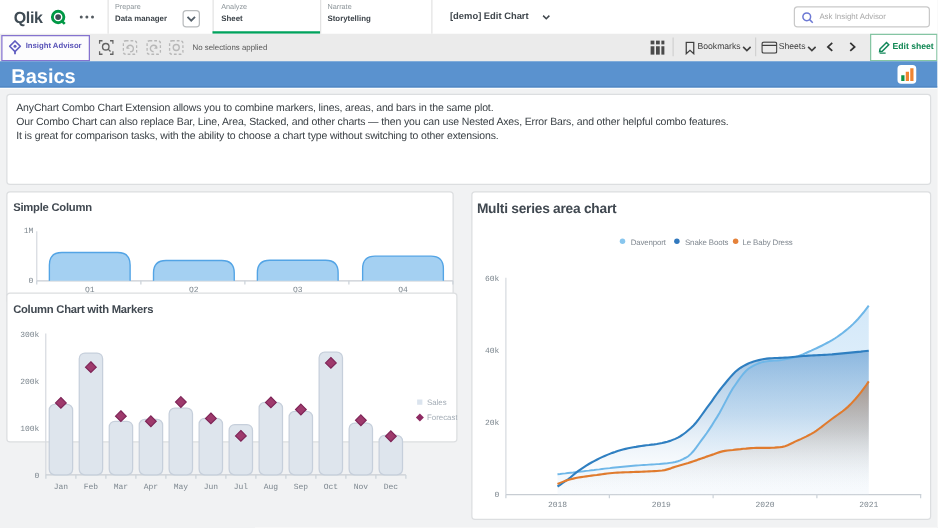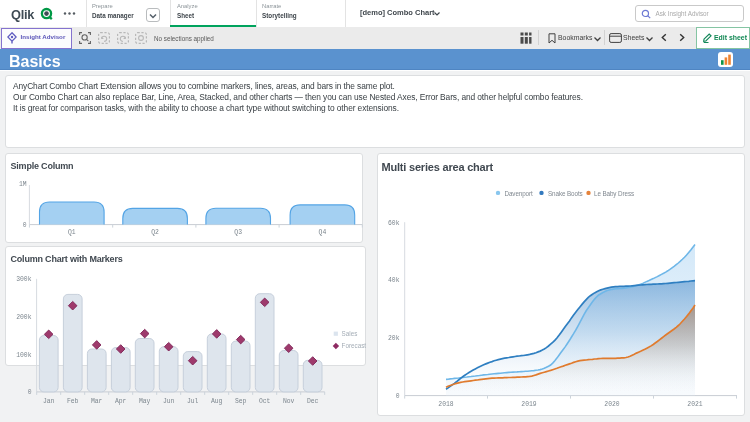--- a/index.html
+++ b/index.html
@@ -31,21 +31,21 @@
       <path d="M3,4.5 L6,7.5 L9,4.5" fill="none" stroke="#55606a" stroke-width="1.5"></path>
     </svg></div>
 <div class="vdiv" style="left:170px"></div>
 <div class="abs tablabel" style="left:177px;top:3px">Analyze</div>
 <div class="abs tabname" style="left:177px;top:12px">Sheet</div>
 <div class="abs" style="left:170px;top:24.5px;width:85.5px;height:2.5px;background:#00a35d"></div>
 <div class="vdiv" style="left:255.5px"></div>
 <div class="abs tablabel" style="left:262px;top:3px">Narrate</div>
 <div class="abs tabname" style="left:262px;top:12px">Storytelling</div>
 <div class="vdiv" style="left:345px"></div>
-<div class="abs" style="left:360px;top:8px;font-size:7.5px;font-weight:bold;color:#3f464c">[demo] Combo Chart</div>
+<div class="abs" style="left:360px;top:8px;font-size:7.5px;font-weight:bold;color:#3f464c">[demo] Edit Chart</div>
 <svg class="abs" style="left:433;top:10.5" width="8" height="7">
     <path d="M1.5,1.5 L4,4 L6.5,1.5" fill="none" stroke="#3f464c" stroke-width="1.2"></path>
   </svg>
 <div class="abs" style="left:634.5px;top:4.5px;width:109px;height:17.5px;border:1px solid #c9c9c9;border-radius:3px;background:#fff">
 <svg width="11" height="11" style="position:absolute;left:5px;top:3px" viewBox="0 0 11 11">
       <circle cx="4.4" cy="4.4" r="3.1" fill="none" stroke="#6d79d4" stroke-width="1.2"></circle>
       <line x1="6.7" y1="6.7" x2="9.2" y2="9.2" stroke="#6d79d4" stroke-width="1.2"></line>
     </svg>
 <span style="position:absolute;left:20px;top:4px;font-size:6.3px;color:#a9a9a9">Ask Insight Advisor</span>
 </div>
@@ -158,21 +158,21 @@
       <path d="M285.1,71.6 V61.9 Q285.1,51.9 295.1,51.9 H339.7 Q349.7,51.9 349.7,61.9 V71.6 Z" fill="#a4d0f2"></path>
       <path d="M285.1,71.6 V61.9 Q285.1,51.9 295.1,51.9 H339.7 Q349.7,51.9 349.7,61.9 V71.6" fill="none" stroke="#53a4e5" stroke-width="1.1"></path>
 <text x="21.6" y="33.0" font-size="6.4" fill="#7c868e" text-anchor="end" font-family="Liberation Mono, monospace">1M</text>
 <text x="21.6" y="73.8" font-size="6.4" fill="#7c868e" text-anchor="end" font-family="Liberation Mono, monospace">0</text>
 <text x="66.8" y="80.8" font-size="6.4" fill="#7c868e" text-anchor="middle" font-family="Liberation Mono, monospace">Q1</text>
       <text x="150.1" y="80.8" font-size="6.4" fill="#7c868e" text-anchor="middle" font-family="Liberation Mono, monospace">Q2</text>
       <text x="233.2" y="80.8" font-size="6.4" fill="#7c868e" text-anchor="middle" font-family="Liberation Mono, monospace">Q3</text>
       <text x="317.4" y="80.8" font-size="6.4" fill="#7c868e" text-anchor="middle" font-family="Liberation Mono, monospace">Q4</text>
 </svg>
 </div>
-<div class="panel" style="left:5px;top:246px;width:360.8px;height:120px">
+<div class="panel" style="left:5px;top:234px;width:360.8px;height:120px">
 <div class="abs" style="left:4.5px;top:6.5px;font-size:9px;font-weight:bold;color:#404850;letter-spacing:-0.2px">Column Chart with Markers</div>
 <svg width="361" height="167" style="position:absolute;left:-1px;top:-1px">
 <line x1="31.6" y1="32.8" x2="31.6" y2="145.9" stroke="#d7dbe0" stroke-width="1"></line>
 <line x1="31.6" y1="145.9" x2="319.7" y2="145.9" stroke="#c8cdd3" stroke-width="1"></line>
 <line x1="31.7" y1="145.9" x2="31.7" y2="148.9" stroke="#ccd3da" stroke-width="1"></line>
       <line x1="55.7" y1="145.9" x2="55.7" y2="148.9" stroke="#ccd3da" stroke-width="1"></line>
       <line x1="79.7" y1="145.9" x2="79.7" y2="148.9" stroke="#ccd3da" stroke-width="1"></line>
       <line x1="103.7" y1="145.9" x2="103.7" y2="148.9" stroke="#ccd3da" stroke-width="1"></line>
       <line x1="127.7" y1="145.9" x2="127.7" y2="148.9" stroke="#ccd3da" stroke-width="1"></line>
       <line x1="151.7" y1="145.9" x2="151.7" y2="148.9" stroke="#ccd3da" stroke-width="1"></line>

